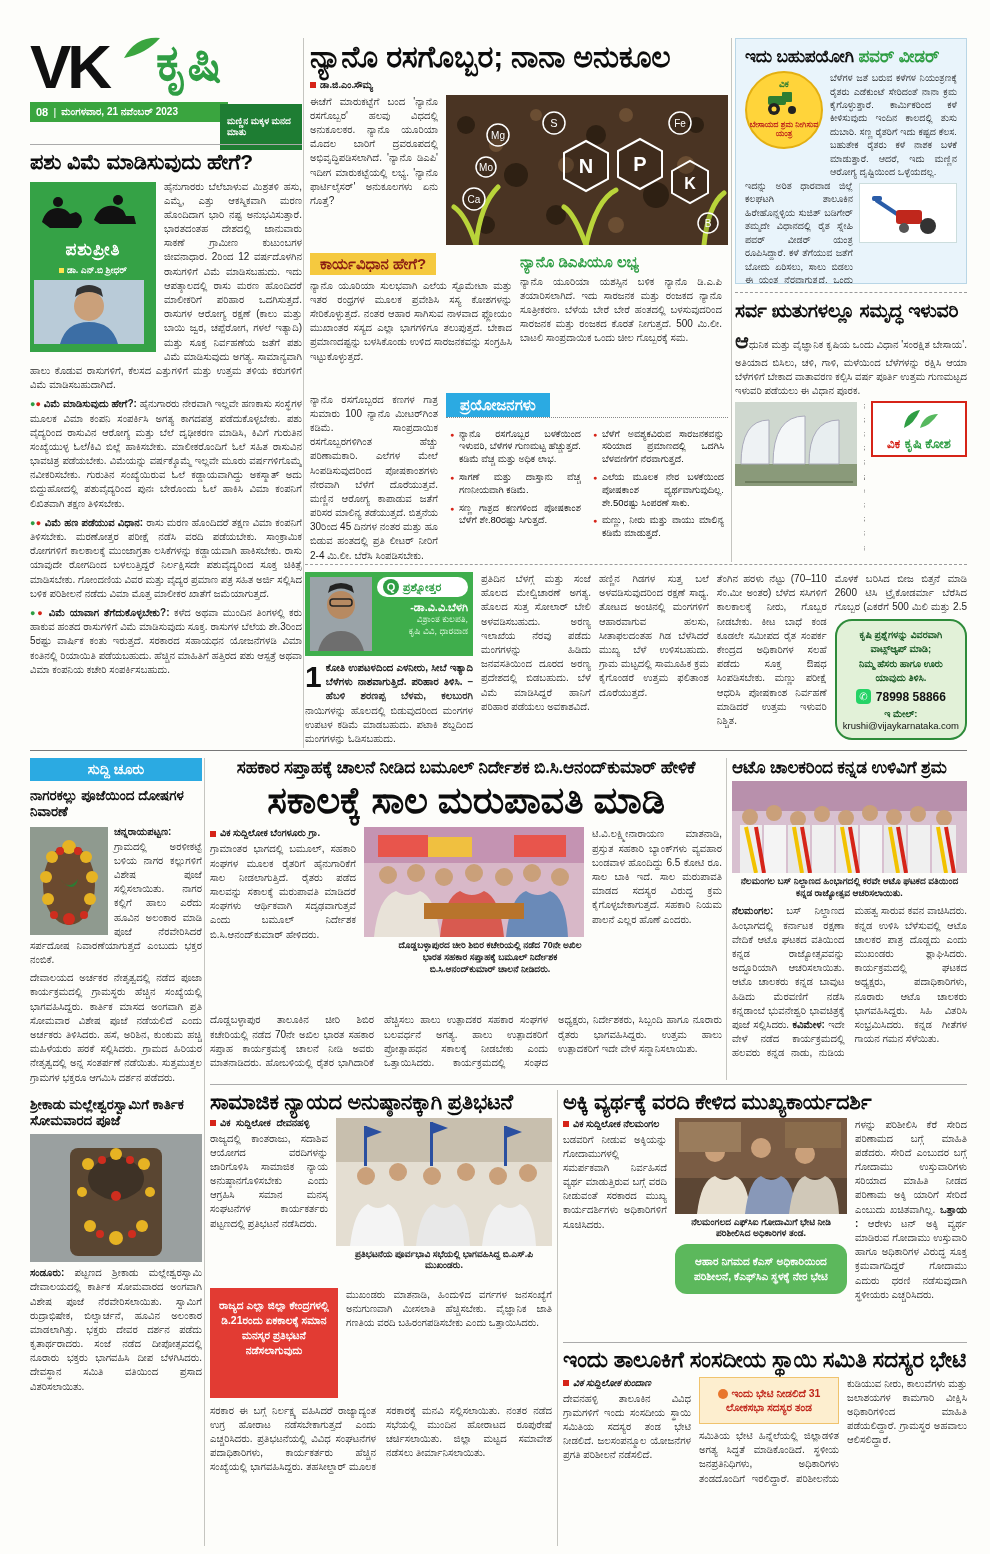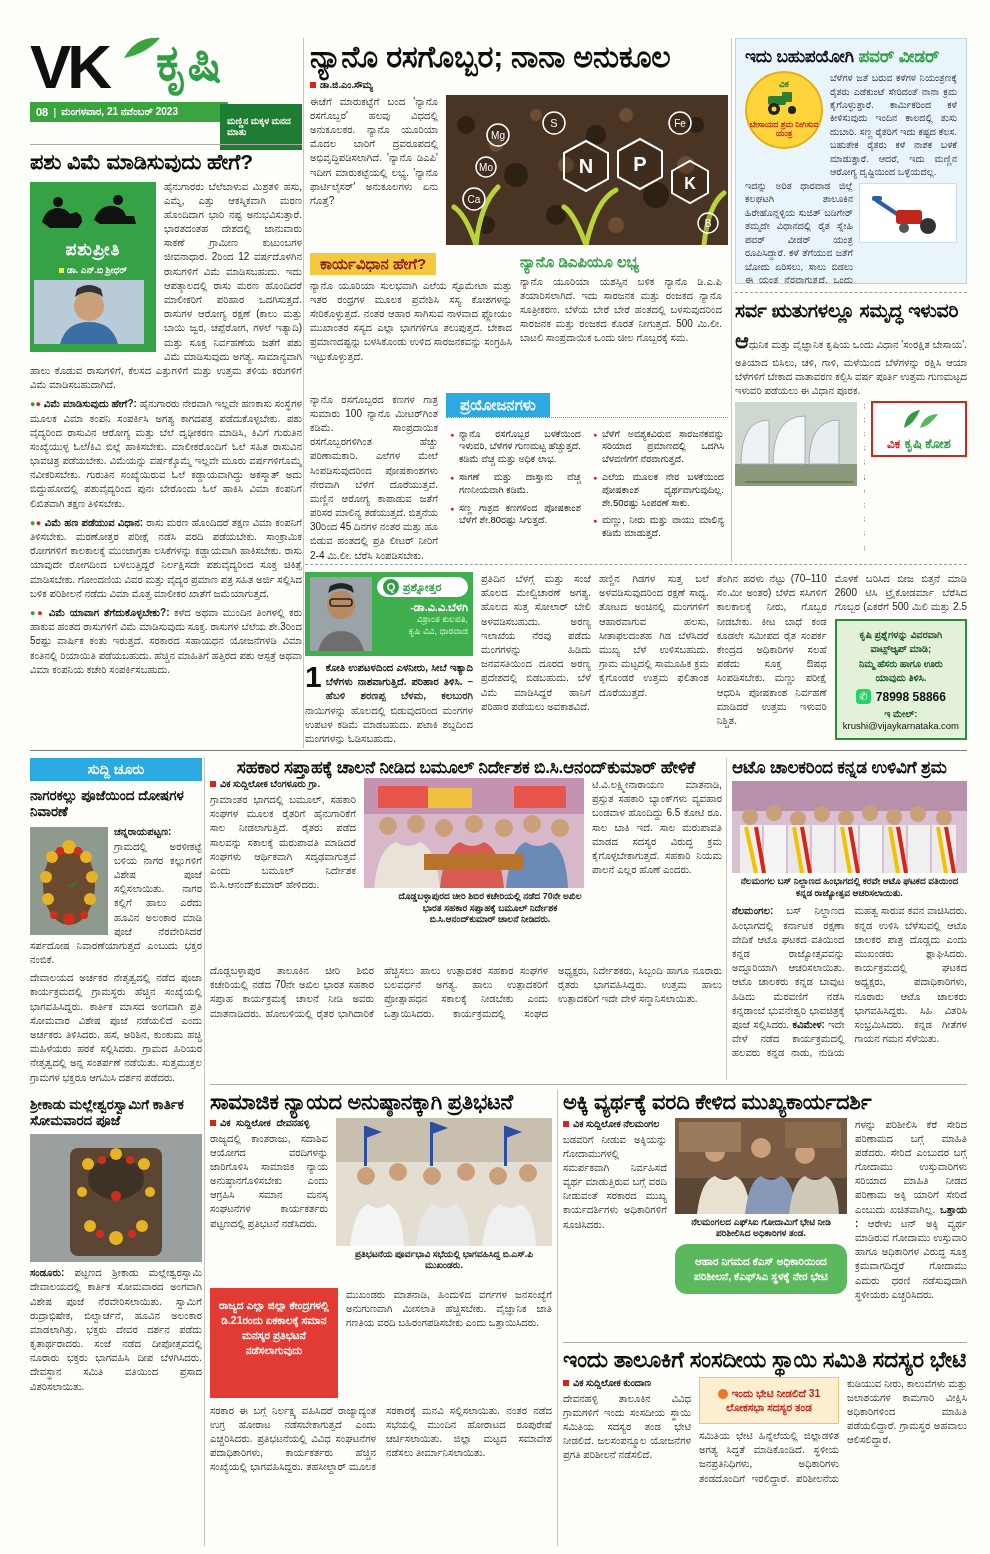--- a/index.html
+++ b/index.html
@@ -293,21 +293,21 @@
         <b>ಕೋತಿ ಉಪಟಳದಿಂದ ಎಳನೀರು, ಸೀಬೆ ಇತ್ಯಾದಿ ಬೆಳೆಗಳು ನಾಶವಾಗುತ್ತಿದೆ. ಪರಿಹಾರ ತಿಳಿಸಿ.</b>
         <b style="color:#333;">– ಹೆಬಳಿ ಶರಣಪ್ಪ ಬೆಳಮ, ಕಲಬುರಗಿ</b>
         <span>ನಾಯಿಗಳನ್ನು ಹೊಲದಲ್ಲಿ ಬಿಡುವುದರಿಂದ ಮಂಗಗಳ ಉಪಟಳ ಕಡಿಮೆ ಮಾಡಬಹುದು. ಪಟಾಕಿ ಶಬ್ದದಿಂದ ಮಂಗಗಳನ್ನು ಓಡಿಸಬಹುದು.</span>
       </div>
     </div>
     <div class="bt" style="width:118px;">ಪ್ರತಿದಿನ ಬೆಳಗ್ಗೆ ಮತ್ತು ಸಂಜೆ ಹೊಲದ ಮೇಲ್ವಿಚಾರಣೆ ಅಗತ್ಯ. ಹೊಲದ ಸುತ್ತ ಸೋಲಾರ್ ಬೇಲಿ ಅಳವಡಿಸಬಹುದು. ಅರಣ್ಯ ಇಲಾಖೆಯ ನೆರವು ಪಡೆದು ಮಂಗಗಳನ್ನು ಹಿಡಿದು ಜನವಸತಿಯಿಂದ ದೂರದ ಅರಣ್ಯ ಪ್ರದೇಶದಲ್ಲಿ ಬಿಡಬಹುದು. ಬೆಳೆ ವಿಮೆ ಮಾಡಿಸಿದ್ದರೆ ಹಾನಿಗೆ ಪರಿಹಾರ ಪಡೆಯಲು ಅವಕಾಶವಿದೆ.</div>
     <div class="bt" style="width:118px;">ಹಣ್ಣಿನ ಗಿಡಗಳ ಸುತ್ತ ಬಲೆ ಅಳವಡಿಸುವುದರಿಂದ ರಕ್ಷಣೆ ಸಾಧ್ಯ. ತೋಟದ ಅಂಚಿನಲ್ಲಿ ಮಂಗಗಳಿಗೆ ಆಹಾರವಾಗುವ ಹಲಸು, ಸೀತಾಫಲದಂತಹ ಗಿಡ ಬೆಳೆಸಿದರೆ ಮುಖ್ಯ ಬೆಳೆ ಉಳಿಸಬಹುದು. ಗ್ರಾಮ ಮಟ್ಟದಲ್ಲಿ ಸಾಮೂಹಿಕ ಕ್ರಮ ಕೈಗೊಂಡರೆ ಉತ್ತಮ ಫಲಿತಾಂಶ ದೊರೆಯುತ್ತದೆ.</div>
     <div class="bt" style="width:118px;">ತೆಂಗಿನ ಹರಳು ನೆಟ್ಟು (70–110 ಸೆಂ.ಮೀ ಅಂತರ) ಬೆಳೆದ ಸಸಿಗಳಿಗೆ ಕಾಲಕಾಲಕ್ಕೆ ನೀರು, ಗೊಬ್ಬರ ನೀಡಬೇಕು. ಕೀಟ ಬಾಧೆ ಕಂಡ ಕೂಡಲೇ ಸಮೀಪದ ರೈತ ಸಂಪರ್ಕ ಕೇಂದ್ರದ ಅಧಿಕಾರಿಗಳ ಸಲಹೆ ಪಡೆದು ಸೂಕ್ತ ಔಷಧ ಸಿಂಪಡಿಸಬೇಕು. ಮಣ್ಣು ಪರೀಕ್ಷೆ ಆಧರಿಸಿ ಪೋಷಕಾಂಶ ನಿರ್ವಹಣೆ ಮಾಡಿದರೆ ಉತ್ತಮ ಇಳುವರಿ ನಿಶ್ಚಿತ.</div>
     <div style="flex:1;">
       <div class="bt" style="height:42px;">ಮೊಳಕೆ ಬರಿಸಿದ ಬೀಜ ಬಿತ್ತನೆ ಮಾಡಿ 2600 ಟಿಸಿ ಟ್ರೈಕೋಡರ್ಮಾ ಬೆರೆಸಿದ ಗೊಬ್ಬರ (ಎಕರೆಗೆ 500 ಮಿಲಿ ಮತ್ತು 2.5 ಟನ್) ಬಳಸಿ ಮಣ್ಣಿನಿಂದ ಹರಡುವ ರೋಗ ತಡೆಯಬಹುದು.</div>
-      <div class="contact" style="margin-top:5px;">
+      <div class="contact" style="margin-top:5px;border-radius:17px;">
         <div class="c1">ಕೃಷಿ ಪ್ರಶ್ನೆಗಳನ್ನು ವಿವರವಾಗಿ ವಾಟ್ಸ್‌ಆ್ಯಪ್ ಮಾಡಿ;</div>
         <div class="c1">ನಿಮ್ಮ ಹೆಸರು ಹಾಗೂ ಊರು ಯಾವುದು ತಿಳಿಸಿ.</div>
         <div class="wa">
             <span class="waicon">✆</span>
             <span class="wanum">78998 58866</span>
           </div>
         <div class="cmail"><b>ಇ ಮೇಲ್:</b> <span>krushi@vijaykarnataka.com</span></div>
       </div>
     </div>
   </div>
@@ -366,20 +366,21 @@
             <circle cx="102" cy="100" r="4"></circle>
           </g>
         </svg>
     </div>
     <div class="bt"><b>ಸಂಡೂರು:</b> <span>ಪಟ್ಟಣದ ಶ್ರೀಕಾಡು ಮಲ್ಲೇಶ್ವರಸ್ವಾಮಿ ದೇವಾಲಯದಲ್ಲಿ ಕಾರ್ತಿಕ ಸೋಮವಾರದ ಅಂಗವಾಗಿ ವಿಶೇಷ ಪೂಜೆ ನೆರವೇರಿಸಲಾಯಿತು. ಸ್ವಾಮಿಗೆ ರುದ್ರಾಭಿಷೇಕ, ಬಿಲ್ವಾರ್ಚನೆ, ಹೂವಿನ ಅಲಂಕಾರ ಮಾಡಲಾಗಿತ್ತು. ಭಕ್ತರು ದೇವರ ದರ್ಶನ ಪಡೆದು ಕೃತಾರ್ಥರಾದರು. ಸಂಜೆ ನಡೆದ ದೀಪೋತ್ಸವದಲ್ಲಿ ನೂರಾರು ಭಕ್ತರು ಭಾಗವಹಿಸಿ ದೀಪ ಬೆಳಗಿಸಿದರು. ದೇವಸ್ಥಾನ ಸಮಿತಿ ವತಿಯಿಂದ ಪ್ರಸಾದ ವಿತರಿಸಲಾಯಿತು.</span></div>
   </div>
   <div class="vline" style="left:204px;top:758px;height:788px;"></div>
 
   <div class="abs" style="left:210px;top:758px;width:512px;height:322px;overflow:hidden;">
     <div class="kicker">ಸಹಕಾರ ಸಪ್ತಾಹಕ್ಕೆ ಚಾಲನೆ ನೀಡಿದ ಬಮೂಲ್ ನಿರ್ದೇಶಕ ಬಿ.ಸಿ.ಆನಂದ್‌ಕುಮಾರ್ ಹೇಳಿಕೆ</div>
+    <div class="headline" style="font-size:37px;text-align:center;margin:2px 0 6px;">ಸಕಾಲಕ್ಕೆ ಸಾಲ ಮರುಪಾವತಿ ಮಾಡಿ</div>
     <div class="colrow">
       <div style="width:146px;">
         <div class="byline" style="margin-bottom:3px;"><span class="redsq"></span><span>ವಿಕ ಸುದ್ದಿಲೋಕ ಬೆಂಗಳೂರು ಗ್ರಾ.</span></div>
         <div class="bt" style="height:150px;">ಗ್ರಾಮಾಂತರ ಭಾಗದಲ್ಲಿ ಬಮೂಲ್, ಸಹಕಾರಿ ಸಂಘಗಳ ಮೂಲಕ ರೈತರಿಗೆ ಹೈನುಗಾರಿಕೆಗೆ ಸಾಲ ನೀಡಲಾಗುತ್ತಿದೆ. ರೈತರು ಪಡೆದ ಸಾಲವನ್ನು ಸಕಾಲಕ್ಕೆ ಮರುಪಾವತಿ ಮಾಡಿದರೆ ಸಂಘಗಳು ಆರ್ಥಿಕವಾಗಿ ಸದೃಢವಾಗುತ್ತವೆ ಎಂದು ಬಮೂಲ್ ನಿರ್ದೇಶಕ ಬಿ.ಸಿ.ಆನಂದ್‌ಕುಮಾರ್ ಹೇಳಿದರು.</div>
       </div>
       <div style="width:220px;">
         <div class="ph" style="width:220px;height:110px;">
           <svg width="220" height="110" viewBox="0 0 220 110">
               <rect width="220" height="110" fill="#d8b8c8"></rect>
               <rect y="0" width="220" height="36" fill="#c493b2"></rect>
@@ -544,21 +545,21 @@
       </div>
     </div>
   </div>
 
   <div class="hline" style="left:563px;top:1342px;width:404px;"></div>
 
   <div class="abs" style="left:563px;top:1348px;width:404px;height:198px;overflow:hidden;">
     <div class="headline" style="font-size:22px;margin-bottom:4px;">ಇಂದು ತಾಲೂಕಿಗೆ ಸಂಸದೀಯ ಸ್ಥಾಯಿ ಸಮಿತಿ ಸದಸ್ಯರ ಭೇಟಿ</div>
     <div class="colrow">
       <div style="width:128px;">
-        <div class="byline" style="margin-bottom:3px;"><span class="redsq"></span><span>ವಿಕ ಸುದ್ದಿಲೋಕ ಕುಂದಾಣ</span></div>
+        <div class="byline" style="margin-bottom:3px;font-style:italic;"><span class="redsq"></span><span>ವಿಕ ಸುದ್ದಿಲೋಕ ಕುಂದಾಣ</span></div>
         <div class="bt" style="height:118px;">ದೇವನಹಳ್ಳಿ ತಾಲೂಕಿನ ವಿವಿಧ ಗ್ರಾಮಗಳಿಗೆ ಇಂದು ಸಂಸದೀಯ ಸ್ಥಾಯಿ ಸಮಿತಿಯ ಸದಸ್ಯರ ತಂಡ ಭೇಟಿ ನೀಡಲಿದೆ. ಜಲಸಂಪನ್ಮೂಲ ಯೋಜನೆಗಳ ಪ್ರಗತಿ ಪರಿಶೀಲನೆ ನಡೆಸಲಿದೆ.</div>
       </div>
       <div style="width:140px;">
         <div class="orangebox"><span class="dot"></span><span>ಇಂದು ಭೇಟಿ ನೀಡಲಿದೆ 31 ಲೋಕಸಭಾ ಸದಸ್ಯರ ತಂಡ</span></div>
         <div class="bt" style="margin-top:5px;height:58px;">ಸಮಿತಿಯ ಭೇಟಿ ಹಿನ್ನೆಲೆಯಲ್ಲಿ ಜಿಲ್ಲಾಡಳಿತ ಅಗತ್ಯ ಸಿದ್ಧತೆ ಮಾಡಿಕೊಂಡಿದೆ. ಸ್ಥಳೀಯ ಜನಪ್ರತಿನಿಧಿಗಳು, ಅಧಿಕಾರಿಗಳು ತಂಡದೊಂದಿಗೆ ಇರಲಿದ್ದಾರೆ. ಪರಿಶೀಲನೆಯ ವರದಿಯನ್ನು ಸಂಸತ್ತಿಗೆ ಸಲ್ಲಿಸಲಾಗುವುದು ಎಂದು ಮೂಲಗಳು ತಿಳಿಸಿವೆ.</div>
       </div>
       <div class="bt" style="flex:1;height:150px;">ಕುಡಿಯುವ ನೀರು, ಕಾಲುವೆಗಳು ಮತ್ತು ಜಲಾಶಯಗಳ ಕಾಮಗಾರಿ ವೀಕ್ಷಿಸಿ ಅಧಿಕಾರಿಗಳಿಂದ ಮಾಹಿತಿ ಪಡೆಯಲಿದ್ದಾರೆ. ಗ್ರಾಮಸ್ಥರ ಅಹವಾಲು ಆಲಿಸಲಿದ್ದಾರೆ.</div>
     </div>
   </div>
 

